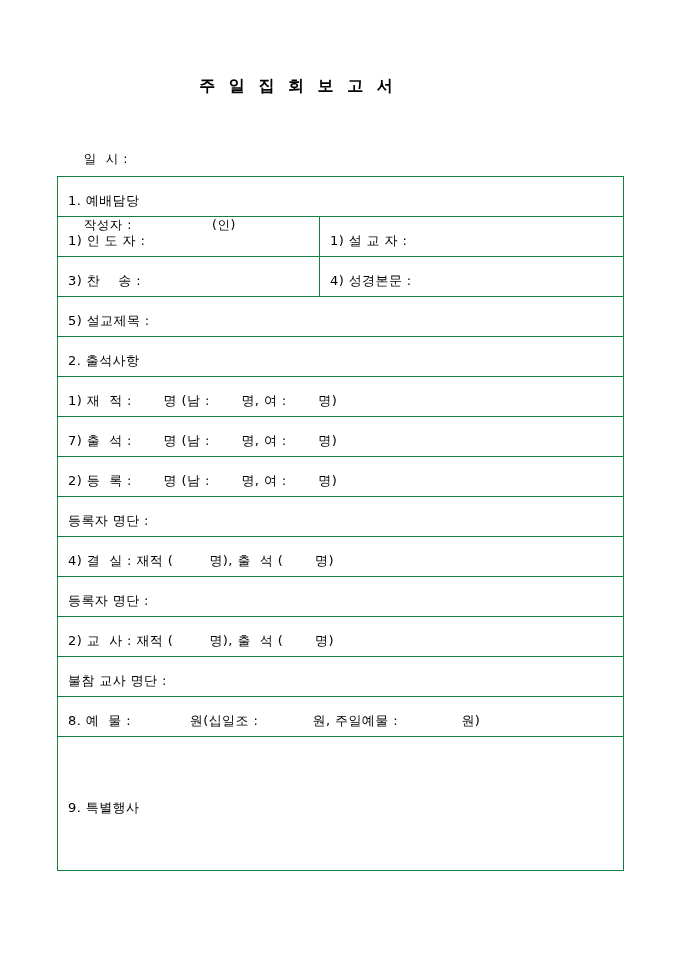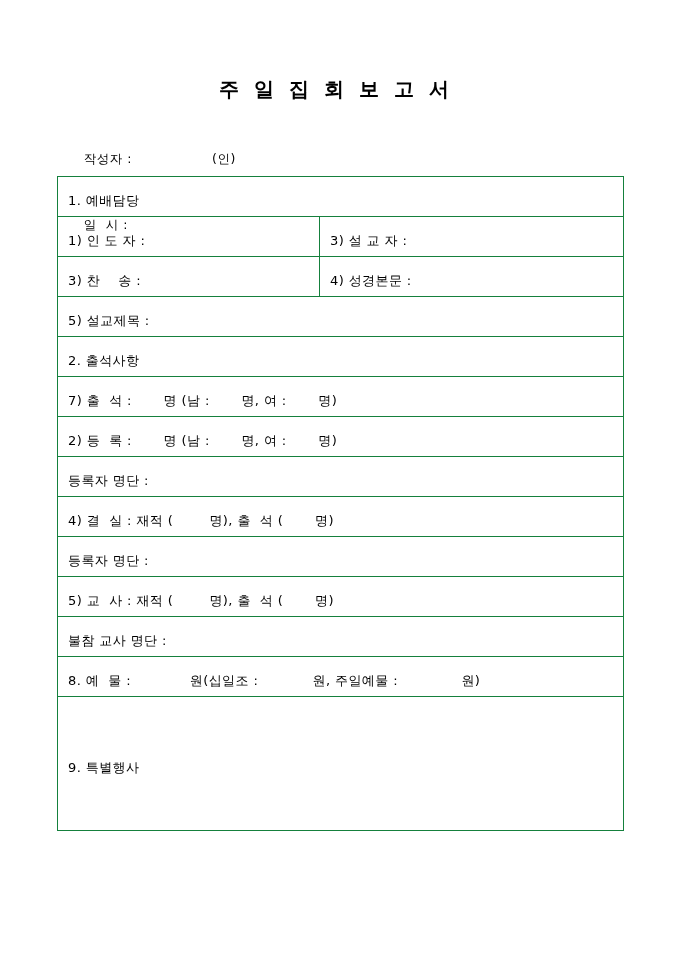--- a/index.html
+++ b/index.html
@@ -20,24 +20,23 @@
     width: 680px;
     height: 962px;
     box-sizing: border-box;
   }
   .doc-title {
     position: absolute;
     top: 76px;
     left: 0;
     width: 596px;
     text-align: center;
-    font-size: 20px;
+    font-size: 16px;
     font-weight: bold;
     letter-spacing: 4px;
-    margin-left: 38px;
   }
   .meta {
     position: absolute;
     left: 57px;
     top: 126px;
     font-size: 12.5px;
     line-height: 22px;
   }
   .meta-row {
     white-space: pre;
@@ -85,67 +84,70 @@
 </style>
 </head>
 <body>
 
 <div class="page">
 
   <div class="doc-title">주 일  집 회  보 고 서</div>
 
   <div class="meta">
     <div class="meta-row">
-      <span>작성자 :</span><span class="meta-seal">(인)</span>
+      <span>일  시 :</span>
     </div>
     <div class="meta-row">
-      <span>일  시 :</span>
+      <span>작성자 :</span><span class="meta-seal">(인)</span>
     </div>
   </div>
 
   <table class="form">
     <colgroup>
       <col style="width:262px">
       <col style="width:304px">
     </colgroup>
     <tbody>
       <tr>
         <td class="section" colspan="2">1. 예배담당</td>
       </tr>
       <tr>
         <td class="sub">1) 인 도 자 :</td>
-        <td class="sub">3) 설 교 자 :</td>
+        <td class="sub">1) 설 교 자 :</td>
       </tr>
       <tr>
         <td class="sub">3) 찬    송 :</td>
         <td class="sub">4) 성경본문 :</td>
       </tr>
       <tr>
         <td class="sub" colspan="2">5) 설교제목 :</td>
       </tr>
       <tr>
         <td class="section" colspan="2">2. 출석사항</td>
+      </tr>
+      <tr>
+        <td class="sub" colspan="2">1) 재  적 :       명 (남 :       명, 여 :       명)</td>
       </tr>
       <tr>
         <td class="sub" colspan="2">7) 출  석 :       명 (남 :       명, 여 :       명)</td>
       </tr>
       <tr>
         <td class="sub" colspan="2">2) 등  록 :       명 (남 :       명, 여 :       명)</td>
       </tr>
       <tr>
         <td class="blank" colspan="2">등록자 명단 :</td>
       </tr>
       <tr>
         <td class="sub" colspan="2">4) 결  실 : 재적 (        명), 출  석 (       명)</td>
       </tr>
       <tr>
         <td class="blank" colspan="2">등록자 명단 :</td>
       </tr>
       <tr>
-        <td class="sub" colspan="2">5) 교  사 : 재적 (        명), 출  석 (       명)</td>
+        <td class="sub" colspan="2">2) 교  사 : 재적 (        명), 출  석 (       명)</td>
       </tr>
       <tr>
         <td class="blank" colspan="2">불참 교사 명단 :</td>
       </tr>
       <tr>
         <td class="section" colspan="2">8. 예  물 :             원(십일조 :            원, 주일예물 :              원)</td>
       </tr>
       <tr>
         <td class="blank-tall" colspan="2" style="height:125px">9. 특별행사</td>
       </tr>

